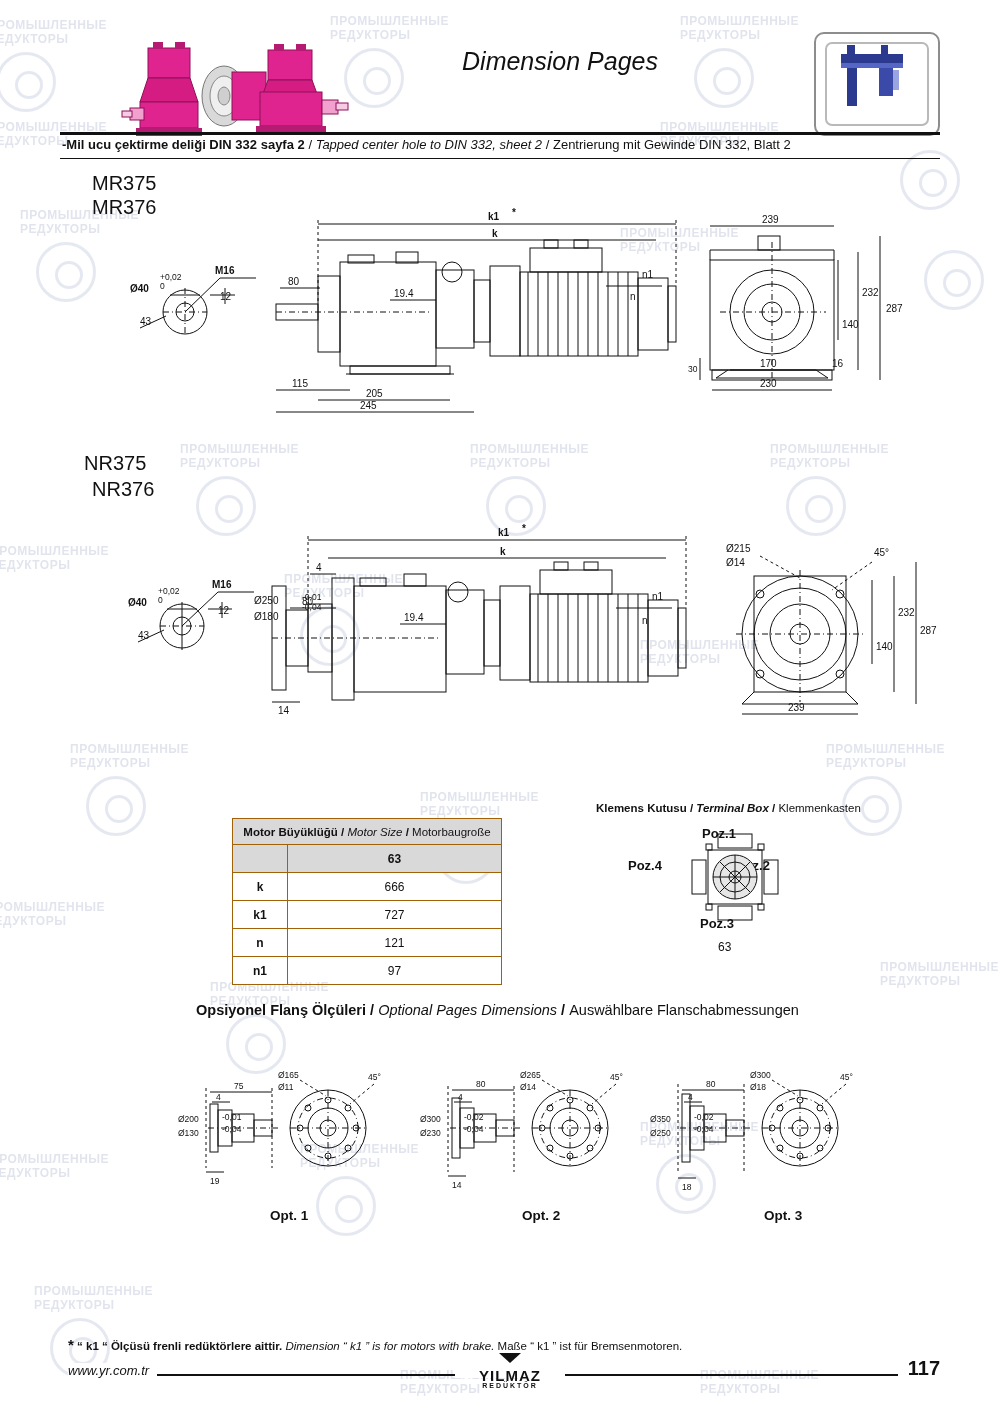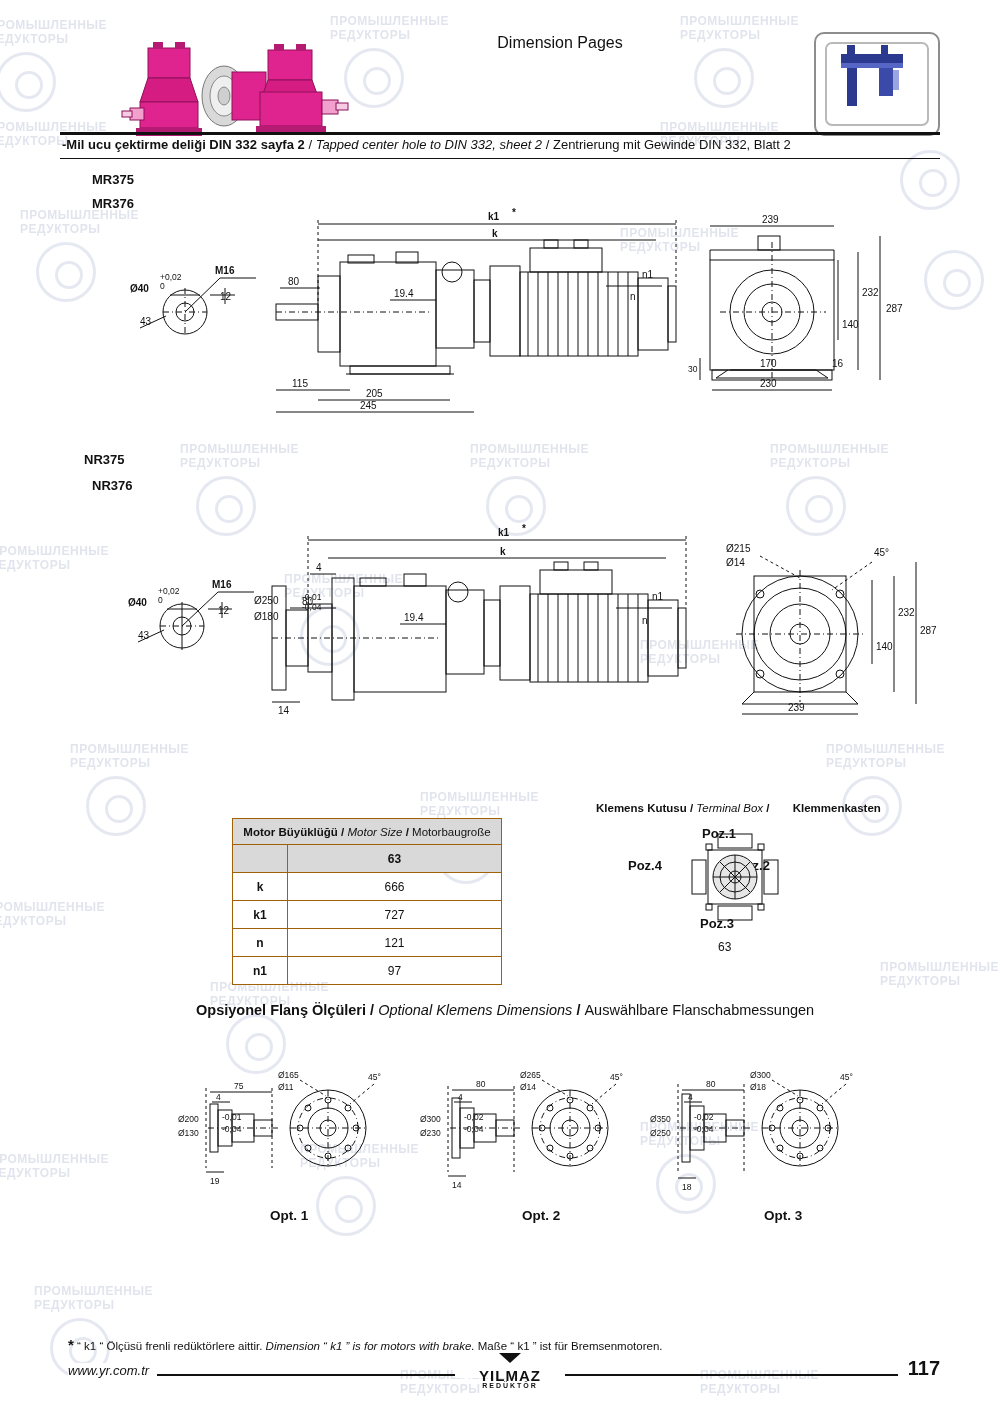--- a/index.html
+++ b/index.html
@@ -16,62 +16,62 @@
   .wm-layer{position:absolute;left:0;top:0;width:1000px;height:1414px;pointer-events:none;overflow:hidden;}
   .wm{position:absolute;color:#c9cfe0;opacity:.55;font-size:12px;font-weight:700;letter-spacing:.5px;white-space:nowrap;}
   .wm b{display:block;}
   .wm-gear{position:absolute;width:54px;height:54px;border-radius:50%;border:3px solid #ccd3e3;opacity:.5;}
   .wm-gear:before{content:"";position:absolute;left:50%;top:50%;width:22px;height:22px;margin:-11px 0 0 -11px;border-radius:50%;border:3px solid #ccd3e3;}
 
   
   .header{position:absolute;left:60px;top:14px;width:880px;height:118px;}
   .title-block{position:absolute;left:290px;top:16px;width:420px;text-align:center;}
   .t1{font-size:21px;font-weight:700;}
-  .t2{font-size:16px;margin-top:4px;}
+  .t2{font-size:25px;font-style:italic;margin-top:17px;}
   .t3{font-size:17px;margin-top:3px;}
   .hr-main{position:absolute;left:60px;top:132px;width:880px;height:3px;background:#111;}
   .hr-sub{position:absolute;left:60px;top:158px;width:880px;height:1px;background:#111;}
   .subnote{position:absolute;left:62px;top:137px;font-size:13px;white-space:nowrap;}
   .subnote i{font-style:italic;}
   .subnote b{font-weight:700;}
 
   
   .caliper-box{position:absolute;right:0;top:18px;width:122px;height:100px;border:2px solid #8d8d8d;border-radius:10px;background:#fff;}
   .caliper-inner{position:absolute;left:9px;top:8px;width:100px;height:80px;border:2px solid #b9b9b9;border-radius:7px;}
 
   
   .photos{position:absolute;left:60px;top:18px;width:240px;height:112px;}
 
   
-  .model{position:absolute;font-size:13px;font-weight:700;}
+  .model{position:absolute;font-size:20px;font-weight:400;}
 
   
   .mtable{position:absolute;left:232px;top:818px;width:270px;border-collapse:collapse;font-size:12px;}
   .mtable td,.mtable th{border:1px solid #a16207;height:25px;text-align:center;}
   .mtable .hdr{background:#d9d9d9;font-weight:700;font-size:11.5px;padding:0 6px;}
   .mtable .hdr i{font-style:italic;font-weight:400;}
   .mtable .rl{width:52px;font-weight:700;background:#fff;}
   .mtable .sz{background:#d9d9d9;font-weight:700;}
 
   
   .tb-title{position:absolute;left:596px;top:802px;font-size:11.5px;font-weight:700;white-space:nowrap;}
-  .tb-title i{font-style:italic;font-weight:400;}
-  .tb-title span.n{font-weight:700;margin-left:20px;}
+  .tb-title i{font-style:italic;font-weight:700;}
+  .tb-title span.n{font-weight:400;}
   .poz{position:absolute;font-size:13px;font-weight:700;}
 
   
   .opt-head{position:absolute;left:196px;top:1002px;font-size:14.5px;font-weight:700;white-space:nowrap;}
   .opt-head i{font-style:italic;font-weight:400;}
   .opt-head span.n{font-weight:400;}
   .opt-label{position:absolute;font-size:13.5px;font-weight:700;margin-left:24px;}
 
   
   .footnote{position:absolute;left:68px;top:1336px;font-size:11.5px;white-space:nowrap;}
   .footnote .star{font-size:15px;font-weight:700;}
-  .footnote b{font-weight:400;}
+  .footnote b{font-weight:700;}
   .footnote i{font-style:italic;}
   .footer-rule{position:absolute;left:68px;top:1374px;width:864px;height:2px;background:#111;}
   .url{position:absolute;left:68px;top:1363px;font-size:13px;font-style:italic;background:#fff;padding-right:8px;}
   .pageno{position:absolute;right:60px;top:1357px;font-size:20px;font-weight:700;background:#fff;padding-left:10px;}
   .logo{position:absolute;left:455px;top:1352px;width:110px;height:26px;background:#fff;text-align:center;}
   .logo .lg1{font-size:15px;font-weight:700;letter-spacing:1px;line-height:13px;margin-top:5px;}
   .logo .lg2{font-size:7px;font-weight:700;letter-spacing:2px;}
 
   svg{display:block;}
   .dimtxt{font-family:"Liberation Sans",sans-serif;font-size:10px;fill:#111;}
@@ -591,21 +591,21 @@
         <rect x="78" y="22" width="6" height="6"></rect>
         <rect x="26" y="82" width="6" height="6"></rect>
         <rect x="78" y="82" width="6" height="6"></rect>
       </g>
     </svg>
   </div>
 
   <div class="opt-head">
     <span>Opsiyonel Flanş Ölçüleri</span>
     <span>/</span>
-    <i>Optional Klemens Dimensions</i>
+    <i>Optional Pages Dimensions</i>
     <span>/</span>
     <span class="n">Auswählbare Flanschabmessungen</span>
   </div>
 
   <div style="position:absolute;left:178px;top:1058px;">
     <svg width="210" height="140" viewBox="0 0 210 140">
       <g stroke="#111" fill="none" stroke-width="1">
         <rect x="32" y="46" width="8" height="48"></rect>
         <rect x="40" y="52" width="14" height="36"></rect>
         <rect x="54" y="56" width="22" height="28"></rect>

